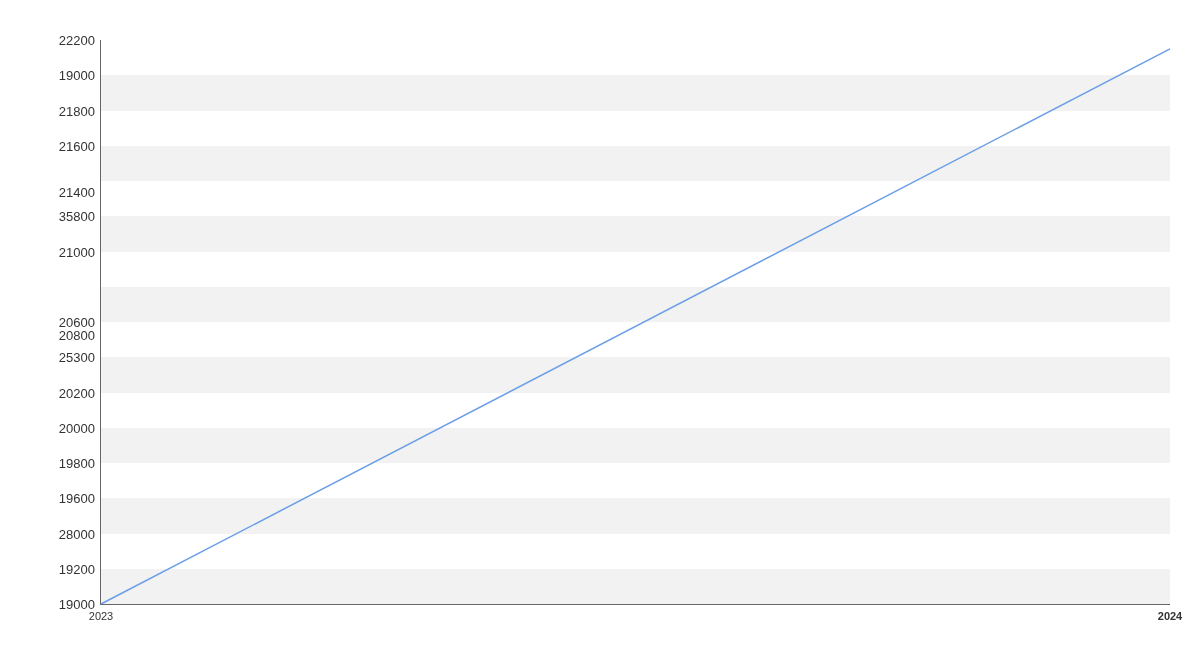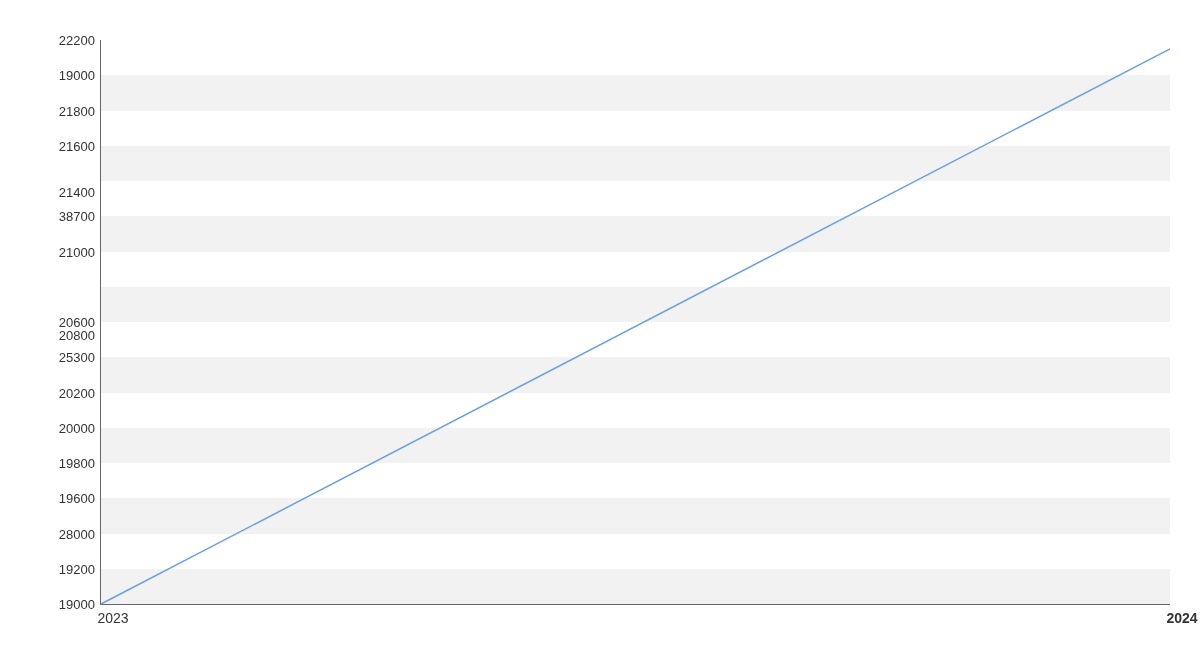--- a/index.html
+++ b/index.html
@@ -43,24 +43,23 @@
       transform: translateY(-50%);
       font-size: 13px;
       color: #333;
       padding-right: 6px;
       white-space: nowrap;
     }
     .x-tick-label {
       position: absolute;
       top: 100%;
       transform: translateX(-50%);
-      font-size: 14px;
+      font-size: 11px;
       color: #333;
       padding-top: 6px;
-      margin-left: 12px;
     }
     .line-svg {
       position: absolute;
       left: 0;
       top: 0;
       width: 100%;
       height: 100%;
       overflow: visible;
     }
     .data-line {
@@ -89,21 +88,21 @@
       <div class="y-tick-label" style="top: 93.75%; margin-left: 23px;">19200</div>
       <div class="y-tick-label" style="top: 87.5%;">28000</div>
       <div class="y-tick-label" style="top: 81.25%;">19600</div>
       <div class="y-tick-label" style="top: 75%;">19800</div>
       <div class="y-tick-label" style="top: 68.75%; margin-left: 16px;">20000</div>
       <div class="y-tick-label" style="top: 62.5%;">20200</div>
       <div class="y-tick-label" style="top: 56.25%;">25300</div>
       <div class="y-tick-label" style="top: 50%;">20600</div>
       <div class="y-tick-label" style="top: 43.75%; margin-top: 48px;">20800</div>
       <div class="y-tick-label" style="top: 37.5%;">21000</div>
-      <div class="y-tick-label" style="top: 31.25%;">38700</div>
+      <div class="y-tick-label" style="top: 31.25%;">35800</div>
       <div class="y-tick-label" style="top: 25%; margin-top: 11px;">21400</div>
       <div class="y-tick-label" style="top: 18.75%;">21600</div>
       <div class="y-tick-label" style="top: 12.5%;">21800</div>
       <div class="y-tick-label" style="top: 6.25%;">19000</div>
       <div class="y-tick-label" style="top: 0%;">22200</div>
       <div class="x-tick-label" style="left: 0%;">2023</div>
       <div class="x-tick-label" style="left: 100%; font-weight: bold;">2024</div>
     </div>
 </div>
 

